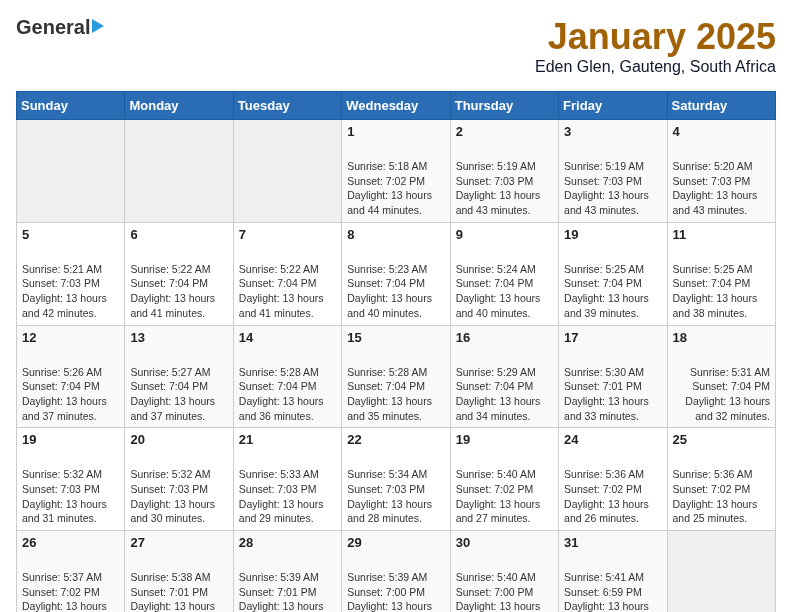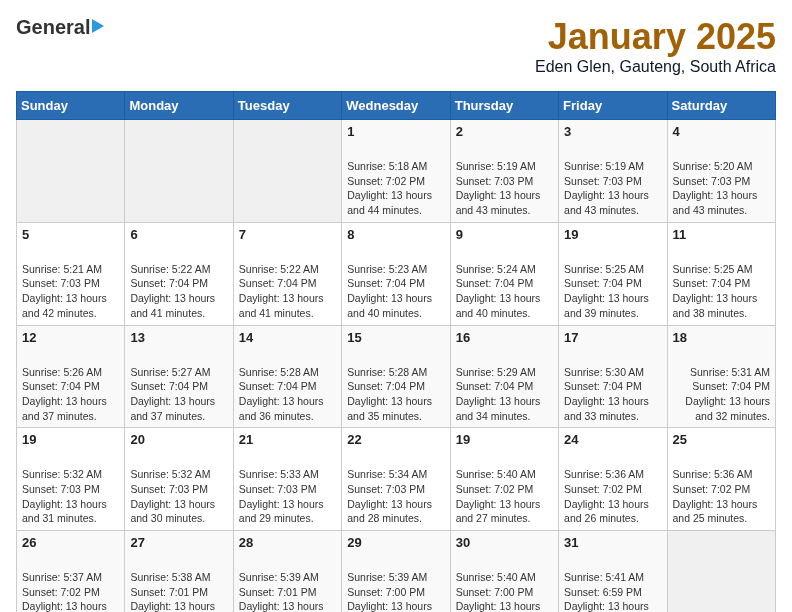--- a/index.html
+++ b/index.html
@@ -235,21 +235,21 @@
         <td>
           <div class="day-number">16</div>
           <div class="day-info" style="white-space: pre-line;">Sunrise: 5:29 AM
 Sunset: 7:04 PM
 Daylight: 13 hours
 and 34 minutes.</div>
         </td>
         <td>
           <div class="day-number">17</div>
           <div class="day-info" style="white-space: pre-line;">Sunrise: 5:30 AM
-Sunset: 7:04 PM
+Sunset: 7:01 PM
 Daylight: 13 hours
 and 33 minutes.</div>
         </td>
         <td>
           <div class="day-number">18</div>
           <div class="day-info" style="white-space: pre-line; text-align: right;">Sunrise: 5:31 AM
 Sunset: 7:04 PM
 Daylight: 13 hours
 and 32 minutes.</div>
         </td>

